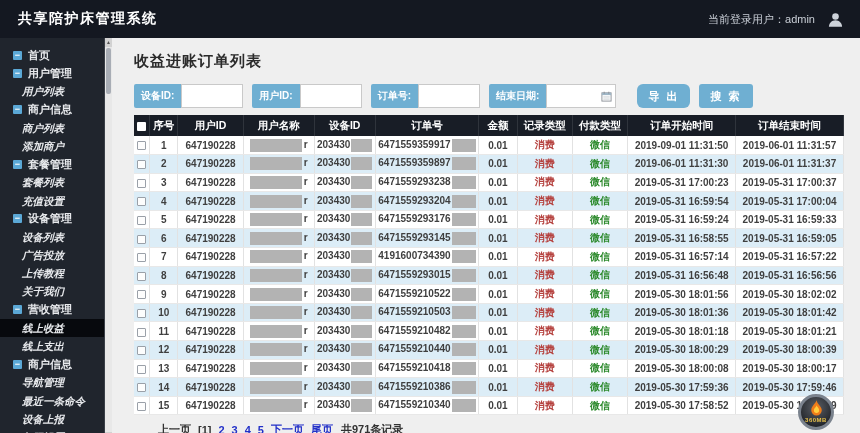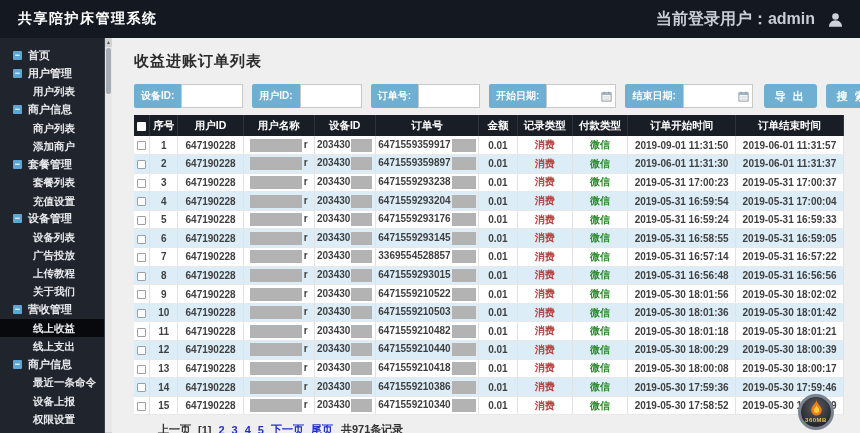--- a/index.html
+++ b/index.html
@@ -9,41 +9,41 @@
     font-family:"Liberation Sans","DejaVu Sans",sans-serif;
     background:#efefef;
   }
   
   .topbar {
     height:38px; background:#141821; display:flex; align-items:center;
     justify-content:space-between; padding:0 16px 0 18px;
   }
   .topbar-title { color:#ffffff; font-size:14px; font-weight:bold; letter-spacing:1.5px; }
   .topbar-right { display:flex; align-items:center; gap:12px; }
-  .topbar-user { color:#c9ced6; font-size:16px; font-weight:bold; }
+  .topbar-user { color:#c9ced6; font-size:11px; font-weight:normal; }
   .avatar { width:17px; height:17px; display:flex; align-items:center; }
 
   
   .layout { display:flex; height:403px; }
   .sidebar {
     width:104px; background:#20252d; padding-top:8px; color:#e7e9ec;
     overflow:hidden; flex:none;
   }
   .side-parent {
     height:18.2px; display:flex; align-items:center; padding-left:13px;
     font-size:11px; font-weight:bold; cursor:pointer; white-space:nowrap;
   }
   .minus-icon {
     width:9px; height:9px; background:#5ba8d6; color:#fff; font-size:9px;
     line-height:8px; text-align:center; border-radius:1px; margin-right:6px;
     flex:none; font-weight:bold;
   }
   .side-child {
-    height:18.2px; line-height:18.2px; padding-left:33px; font-size:10.5px;
-    font-weight:bold; cursor:pointer; white-space:nowrap;
+    height:18.2px; line-height:18.2px; padding-left:22px; font-size:10.5px;
+    font-weight:bold; cursor:pointer; white-space:nowrap;font-style:italic;
   }
   .side-child.active { background:#07090d; }
   .scrollstrip { width:8px; background:#e8e8e8; position:relative; border-left:1px solid #3a3f47; flex:none; }
   .ss-btn {
     position:absolute; left:0; width:7px; height:9px; background:#d2d2d2;
     color:#555; font-size:5px; line-height:9px; text-align:center; cursor:pointer;
   }
   .ss-up { top:0; } .ss-down { bottom:0; }
   .ss-thumb { position:absolute; top:10px; left:1px; width:5px; height:46px; background:#a8adb5; border-radius:2px; cursor:grab; }
 
@@ -63,21 +63,21 @@
     display:flex; align-items:center; justify-content:flex-end; padding:0 3px;
     cursor:text;
   }
   .f-input.date { width:70px; }
   .cal-icon { width:11px; height:11px; display:block; }
   .btn {
     background:#6fafd2; color:#fff; font-size:11px; font-weight:bold;
     height:24px; padding:0 11px; border:none; border-radius:3px; cursor:pointer;
     letter-spacing:2px; flex:none;
   }
-  .btn.export { margin-left:2px; }
+  .btn.export { margin-left:12px;border-radius:6px; }
 
   
   table { width:100%; border-collapse:collapse; table-layout:fixed; background:#fff; }
   thead th {
     background:#181d26; color:#fff; font-size:10.5px; font-weight:bold;
     height:21px; padding:0; text-align:center; white-space:nowrap;
     border-right:1px solid rgba(255,255,255,0.10);
   }
   tbody td {
     height:18.6px; padding:0 1px; font-size:10px; font-weight:bold; color:#3f3f3f;
@@ -172,20 +172,21 @@
         <div class="side-parent">
           <span class="minus-icon">−</span>
           <span>营收管理</span>
         </div>
         <div class="side-child active">线上收益</div>
         <div class="side-child">线上支出</div>
         <div class="side-parent">
           <span class="minus-icon">−</span>
           <span>商户信息</span>
         </div>
+        <div class="side-child">导航管理</div>
         <div class="side-child">最近一条命令</div>
         <div class="side-child">设备上报</div>
         <div class="side-child">权限设置</div>
       </div>
   </div>
   <div class="scrollstrip">
     <div class="ss-btn ss-up">▲</div>
     <div class="ss-thumb"></div>
     <div class="ss-btn ss-down">▼</div>
   </div>
@@ -199,35 +200,20 @@
           <span class="f-label">设备ID:</span>
           <span class="f-input"></span>
         </span>
         <span class="field">
           <span class="f-label">用户ID:</span>
           <span class="f-input"></span>
         </span>
         <span class="field">
           <span class="f-label">订单号:</span>
           <span class="f-input"></span>
-        </span>
-        <span class="field">
-          <span class="f-label">开始日期:</span>
-          <span class="f-input date">
-            <span>
-              <svg class="cal-icon" viewBox="0 0 12 12">
-                <rect x="1" y="2" width="10" height="9" fill="#fff" stroke="#8a8f96"></rect>
-                <rect x="1" y="2" width="10" height="2.5" fill="#9fb6c6"></rect>
-                <line x1="3.5" y1="0.8" x2="3.5" y2="3" stroke="#8a8f96"></line>
-                <line x1="8.5" y1="0.8" x2="8.5" y2="3" stroke="#8a8f96"></line>
-                <line x1="2.5" y1="6.5" x2="9.5" y2="6.5" stroke="#c3c8cd"></line>
-                <line x1="2.5" y1="8.8" x2="9.5" y2="8.8" stroke="#c3c8cd"></line>
-              </svg>
-            </span>
-          </span>
         </span>
         <span class="field">
           <span class="f-label">结束日期:</span>
           <span class="f-input date">
             <span>
               <svg class="cal-icon" viewBox="0 0 12 12">
                 <rect x="1" y="2" width="10" height="9" fill="#fff" stroke="#8a8f96"></rect>
                 <rect x="1" y="2" width="10" height="2.5" fill="#9fb6c6"></rect>
                 <line x1="3.5" y1="0.8" x2="3.5" y2="3" stroke="#8a8f96"></line>
                 <line x1="8.5" y1="0.8" x2="8.5" y2="3" stroke="#8a8f96"></line>
@@ -335,21 +321,21 @@
             <td class="green">微信</td>
             <td>2019-05-31 16:58:55</td>
             <td>2019-05-31 16:59:05</td>
           </tr>
           <tr class="odd">
             <td><span class="cb"></span></td>
             <td>7</td>
             <td>647190228</td>
             <td><span class="redact rname"></span><span>r</span></td>
             <td><span>203430</span><span class="redact rdev"></span></td>
-            <td><span>3369554528857</span><span class="redact rord"></span></td>
+            <td><span>4191600734390</span><span class="redact rord"></span></td>
             <td>0.01</td>
             <td class="red">消费</td>
             <td class="green">微信</td>
             <td>2019-05-31 16:57:14</td>
             <td>2019-05-31 16:57:22</td>
           </tr>
           <tr class="even">
             <td><span class="cb"></span></td>
             <td>8</td>
             <td>647190228</td>

